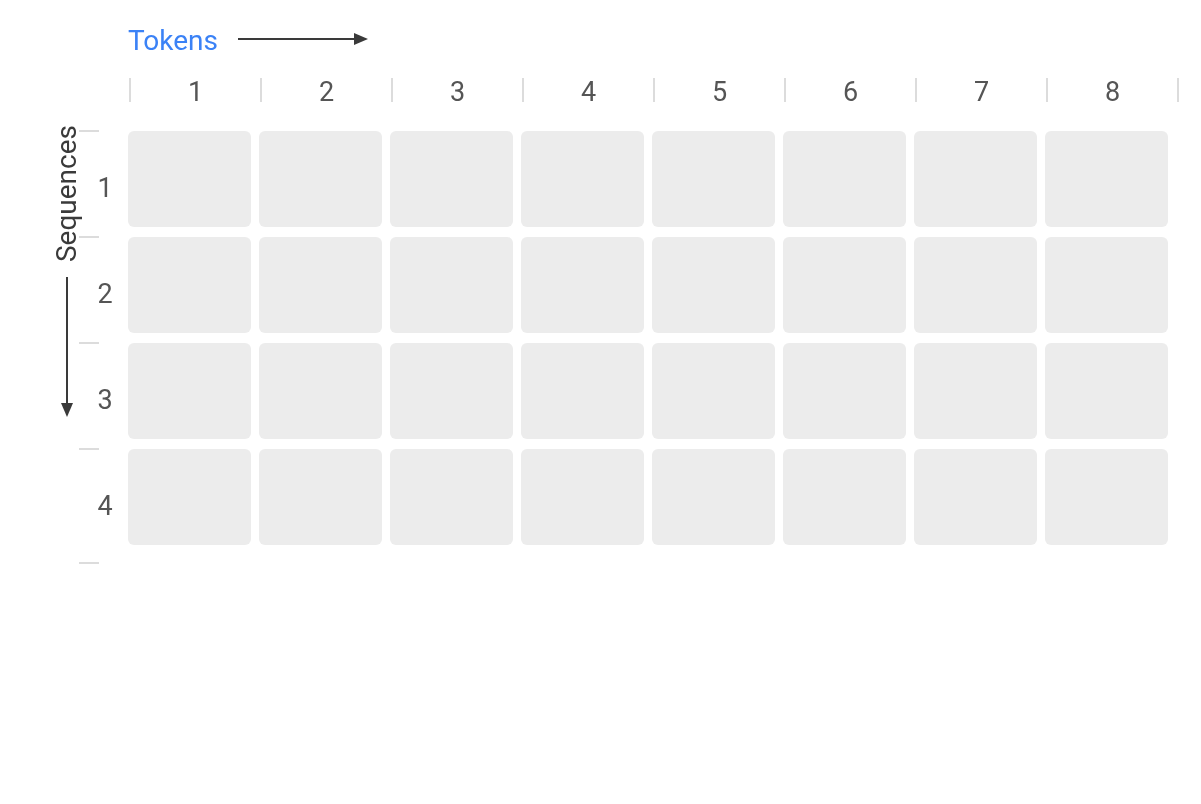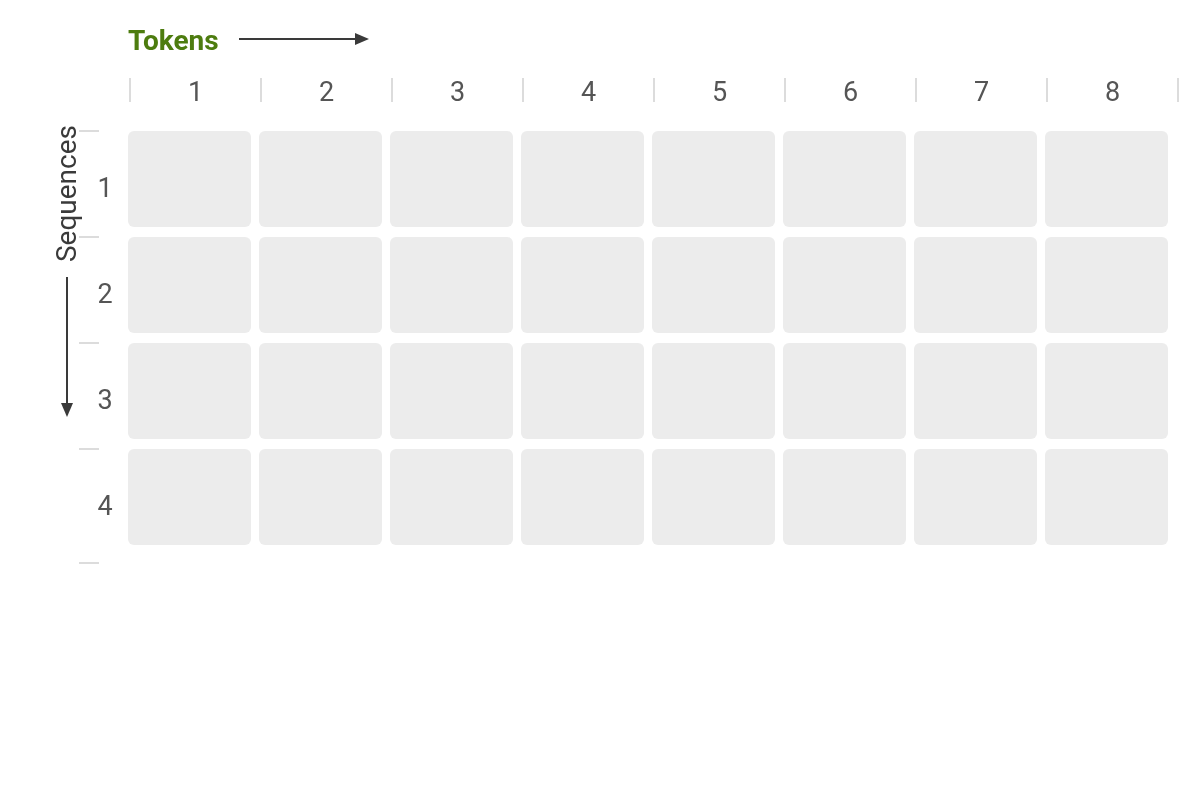--- a/index.html
+++ b/index.html
@@ -21,22 +21,22 @@
       position: absolute;
       top: 24px;
       left: 128px;
       display: flex;
       align-items: center;
       gap: 20px;
     }
     
     .tokens-label {
       font-size: 28px;
-      color: #4d7c0f;
-      font-weight: 700;
+      color: #3b82f6;
+      font-weight: 400;
     }
     
     .tokens-arrow {
       display: inline-block;
     }
     
     
     .sequences-label-group {
       position: absolute;
       top: 125px;

